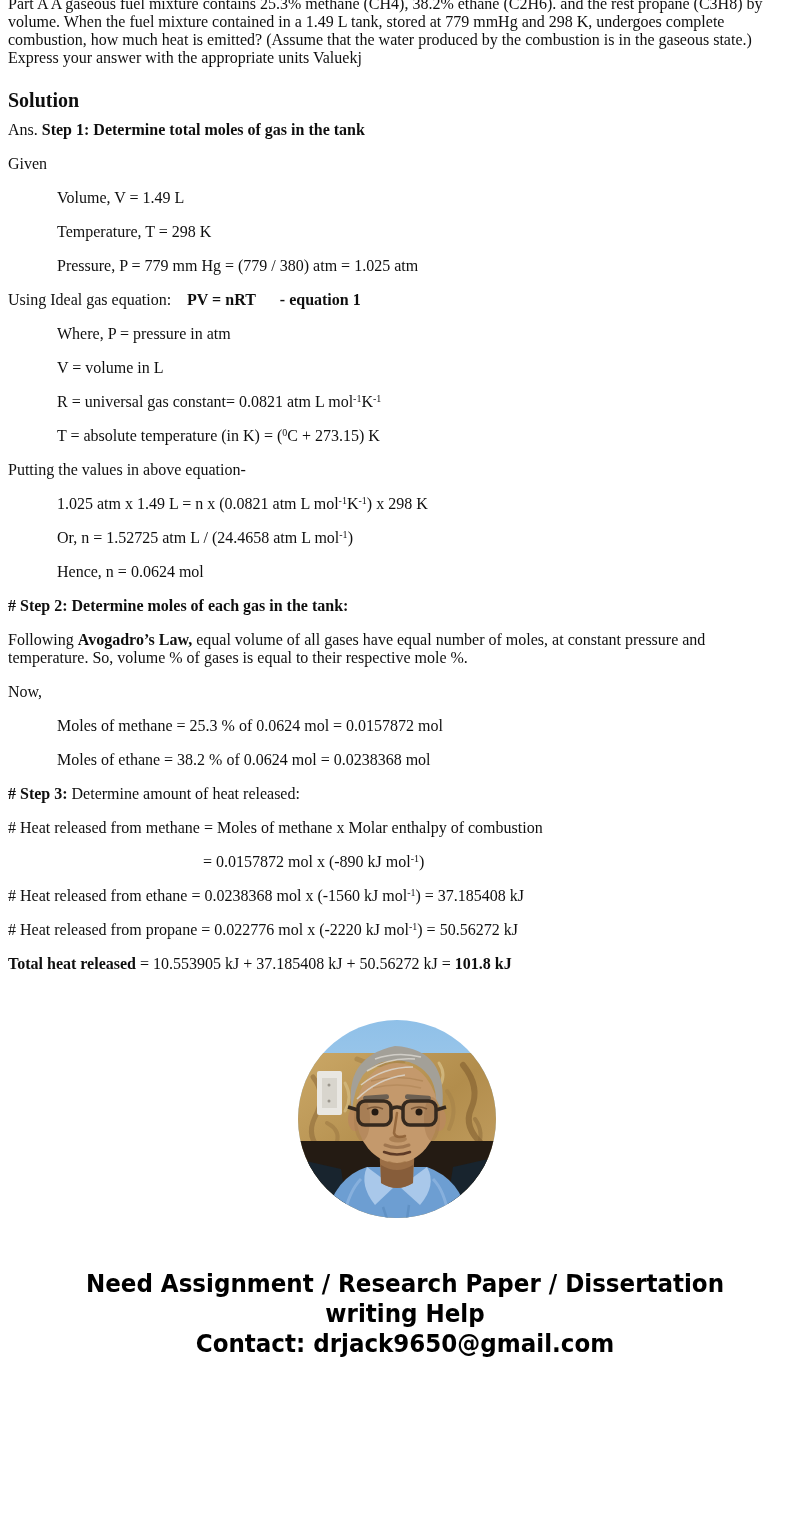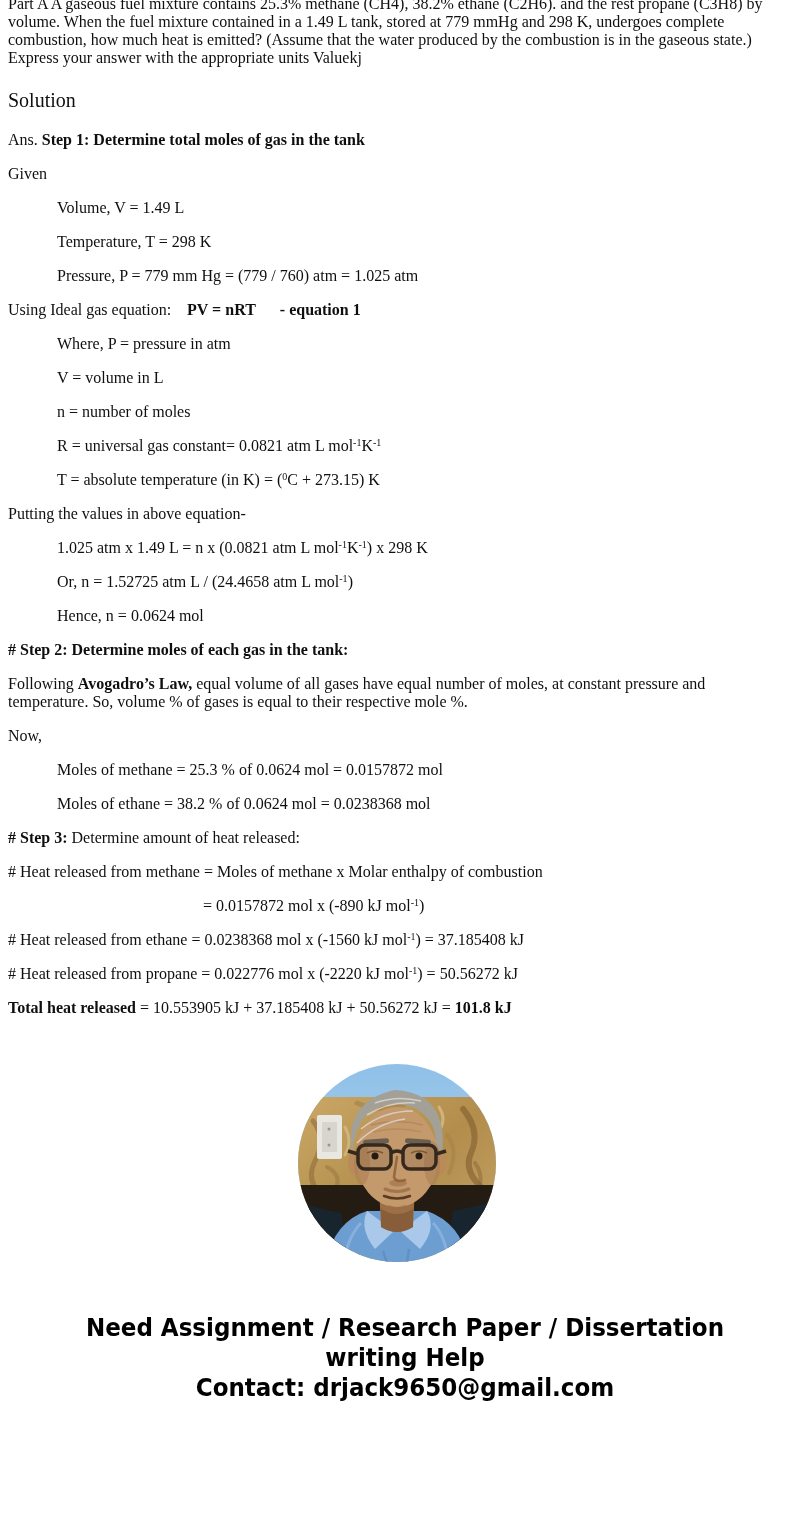--- a/index.html
+++ b/index.html
@@ -6,21 +6,21 @@
   body {
     width:794px; height:1523px; overflow:hidden;
     background:#ffffff; color:#0f0f0f;
     font-family:"Liberation Serif", serif;
   }
   .doc { padding:0 8px; }
   .para { font-size:16px; line-height:18px; margin:0 0 16px; }
   .para b { font-weight:bold;margin-top:15px; }
   .para sup { font-size:10px; line-height:10px; vertical-align:5px; }
   .question { margin-top:-5px; margin-bottom:14px; }
-  .heading { font-size:20px; line-height:22px; font-weight:normal; margin:22px 0 20px; }
+  .heading { font-size:20px; line-height:22px; font-weight:bold; margin:22px 0 10px; }
   .ind1 { padding-left:49px; }
   .ind2 { padding-left:195px; }
   .avatar-wrap { margin-top:46px; text-align:center; height:200px; }
   .footer {
     margin:50px auto 0; width:794px;
     font-family:"DejaVu Sans", sans-serif; font-weight:bold;
     font-size:25px; line-height:30px; color:#000;
     text-align:center; transform:scaleX(0.92); transform-origin:50% 50%;
     white-space:nowrap;
   }
@@ -30,25 +30,24 @@
 
 <div class="doc">
 
   <div id="paragraphs">
       <div class="para question"><span>Part A A gaseous fuel mixture contains 25.3% methane (CH4), 38.2% ethane (C2H6). and the rest propane (C3H8) by volume. When the fuel mixture contained in a 1.49 L tank, stored at 779 mmHg and 298 K, undergoes complete combustion, how much heat is emitted? (Assume that the water produced by the combustion is in the gaseous state.) Express your answer with the appropriate units Valuekj</span></div>
       <div class="para heading"><span>Solution</span></div>
       <div class="para"><span>Ans. </span><b>Step 1: Determine total moles of gas in the tank</b></div>
       <div class="para"><span>Given</span></div>
       <div class="para ind1"><span>Volume, V = 1.49 L</span></div>
       <div class="para ind1"><span>Temperature, T = 298 K</span></div>
-      <div class="para ind1"><span>Pressure, P = 779 mm Hg = (779 / 760) atm = 1.025 atm</span></div>
+      <div class="para ind1"><span>Pressure, P = 779 mm Hg = (779 / 380) atm = 1.025 atm</span></div>
       <div class="para"><span>Using Ideal gas equation:&nbsp;&nbsp;&nbsp; </span><b>PV = nRT</b><span>&nbsp;&nbsp;&nbsp;&nbsp;&nbsp; </span><b>- equation 1</b></div>
       <div class="para ind1"><span>Where, P = pressure in atm</span></div>
       <div class="para ind1"><span>V = volume in L</span></div>
-      <div class="para ind1"><span>n = number of moles</span></div>
       <div class="para ind1"><span>R = universal gas constant= 0.0821 atm L mol</span><sup>-1</sup><span>K</span><sup>-1</sup></div>
       <div class="para ind1"><span>T = absolute temperature (in K) = (</span><sup>0</sup><span>C + 273.15) K</span></div>
       <div class="para"><span>Putting the values in above equation-</span></div>
       <div class="para ind1"><span>1.025 atm x 1.49 L = n x (0.0821 atm L mol</span><sup>-1</sup><span>K</span><sup>-1</sup><span>) x 298 K</span></div>
       <div class="para ind1"><span>Or, n = 1.52725 atm L / (24.4658 atm L mol</span><sup>-1</sup><span>)</span></div>
       <div class="para ind1"><span>Hence, n = 0.0624 mol</span></div>
       <div class="para"><b># Step 2: Determine moles of each gas in the tank:</b></div>
       <div class="para"><span>Following </span><b>Avogadro’s Law,</b><span> equal volume of all gases have equal number of moles, at constant pressure and temperature. So, volume % of gases is equal to their respective mole %.</span></div>
       <div class="para"><span>Now,</span></div>
       <div class="para ind1"><span>Moles of methane = 25.3 % of 0.0624 mol = 0.0157872 mol</span></div>

